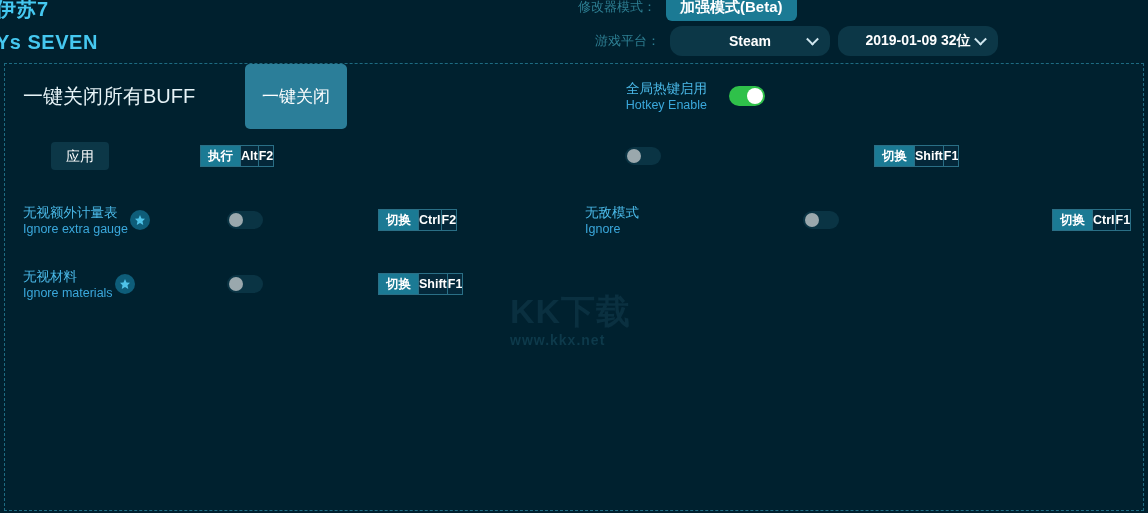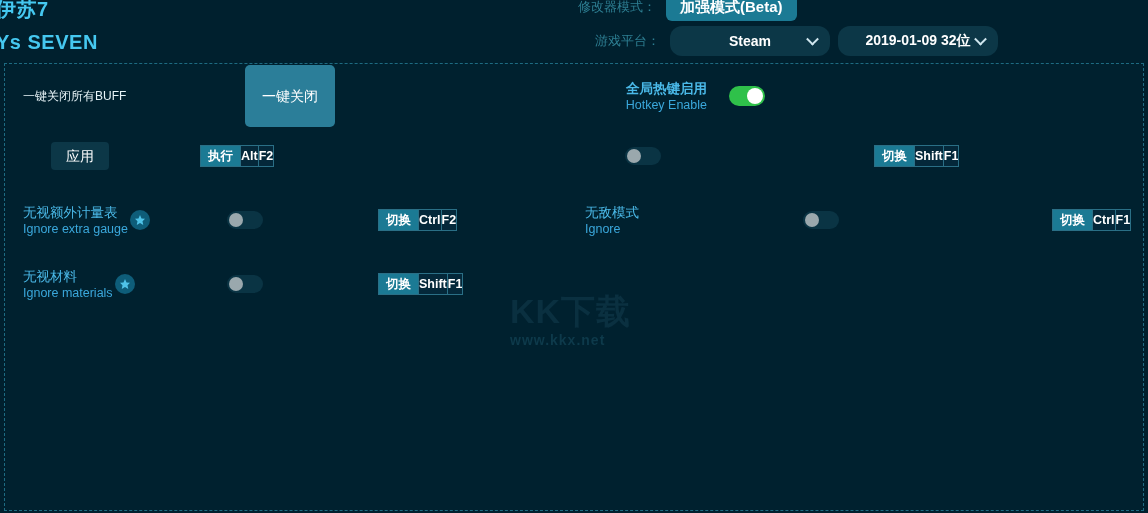--- a/index.html
+++ b/index.html
@@ -60,33 +60,33 @@
 
   .r-top  { top: 9px; }
   .r-1    { top: 69px; }
   .r-2    { top: 133px; }
   .r-3    { top: 197px; }
 
   .labels { width: 178px; flex: 0 0 178px; position: relative; }
   .lbl-cn { font-size: 13.5px; color: #4ab9e8; line-height: 17px; white-space: nowrap; }
   .lbl-en { font-size: 12.5px; color: #3aa8dc; line-height: 16px; white-space: nowrap; }
   .lbl-single {
-    font-size: 12px; color: #e6f3f7; white-space: nowrap;
+    font-size: 20px; color: #e6f3f7; white-space: nowrap;
   }
 
   .star {
     width: 20px; height: 20px; border-radius: 50%;
     background: #0e5d79; display: inline-flex; align-items: center; justify-content: center;
     flex: 0 0 20px; margin-left: 2px;
   }
   .star svg { width: 12px; height: 12px; display: block; }
 
   .btn-primary {
     background: #2b7e99; color: #ffffff; border: none; border-radius: 5px;
-    font-family: inherit; font-size: 14px; padding: 24px 17px; cursor: pointer;
+    font-family: inherit; font-size: 17px; padding: 24px 17px; cursor: pointer;
     line-height: 1;
   }
   .btn-apply {
     background: #0c3747; color: #ffffff; border: none; border-radius: 4px;
     font-family: Liberation Sans, sans-serif; font-size: 14px; padding: 7px 15px; cursor: pointer;
     line-height: 1;
   }
 
   .toggle {
     width: 36px; height: 18px; border-radius: 9px; background: #0a3444;
@@ -164,21 +164,21 @@
 
       <div class="row col-l r-top">
         <div class="labels" style="width:222px;flex:0 0 222px;">
           <div class="lbl-single">一键关闭所有BUFF</div>
         </div>
         <button class="btn-primary">一键关闭</button>
       </div>
 
       <div class="row col-r r-top">
         <div class="labels" style="width:122px;flex:0 0 122px;text-align:right;">
-          <div class="lbl-cn" style="font-weight:bold;">全局热键启用</div>
+          <div class="lbl-cn" style="font-weight:normal;">全局热键启用</div>
           <div class="lbl-en">Hotkey Enable</div>
         </div>
         <div class="toggle on" style="margin-left:22px;">
           <span class="knob"></span>
         </div>
       </div>
 
       <div class="row col-l r-1">
         <div class="slot-ctrl" style="padding-left:28px;">
           <button class="btn-apply">应用</button>

